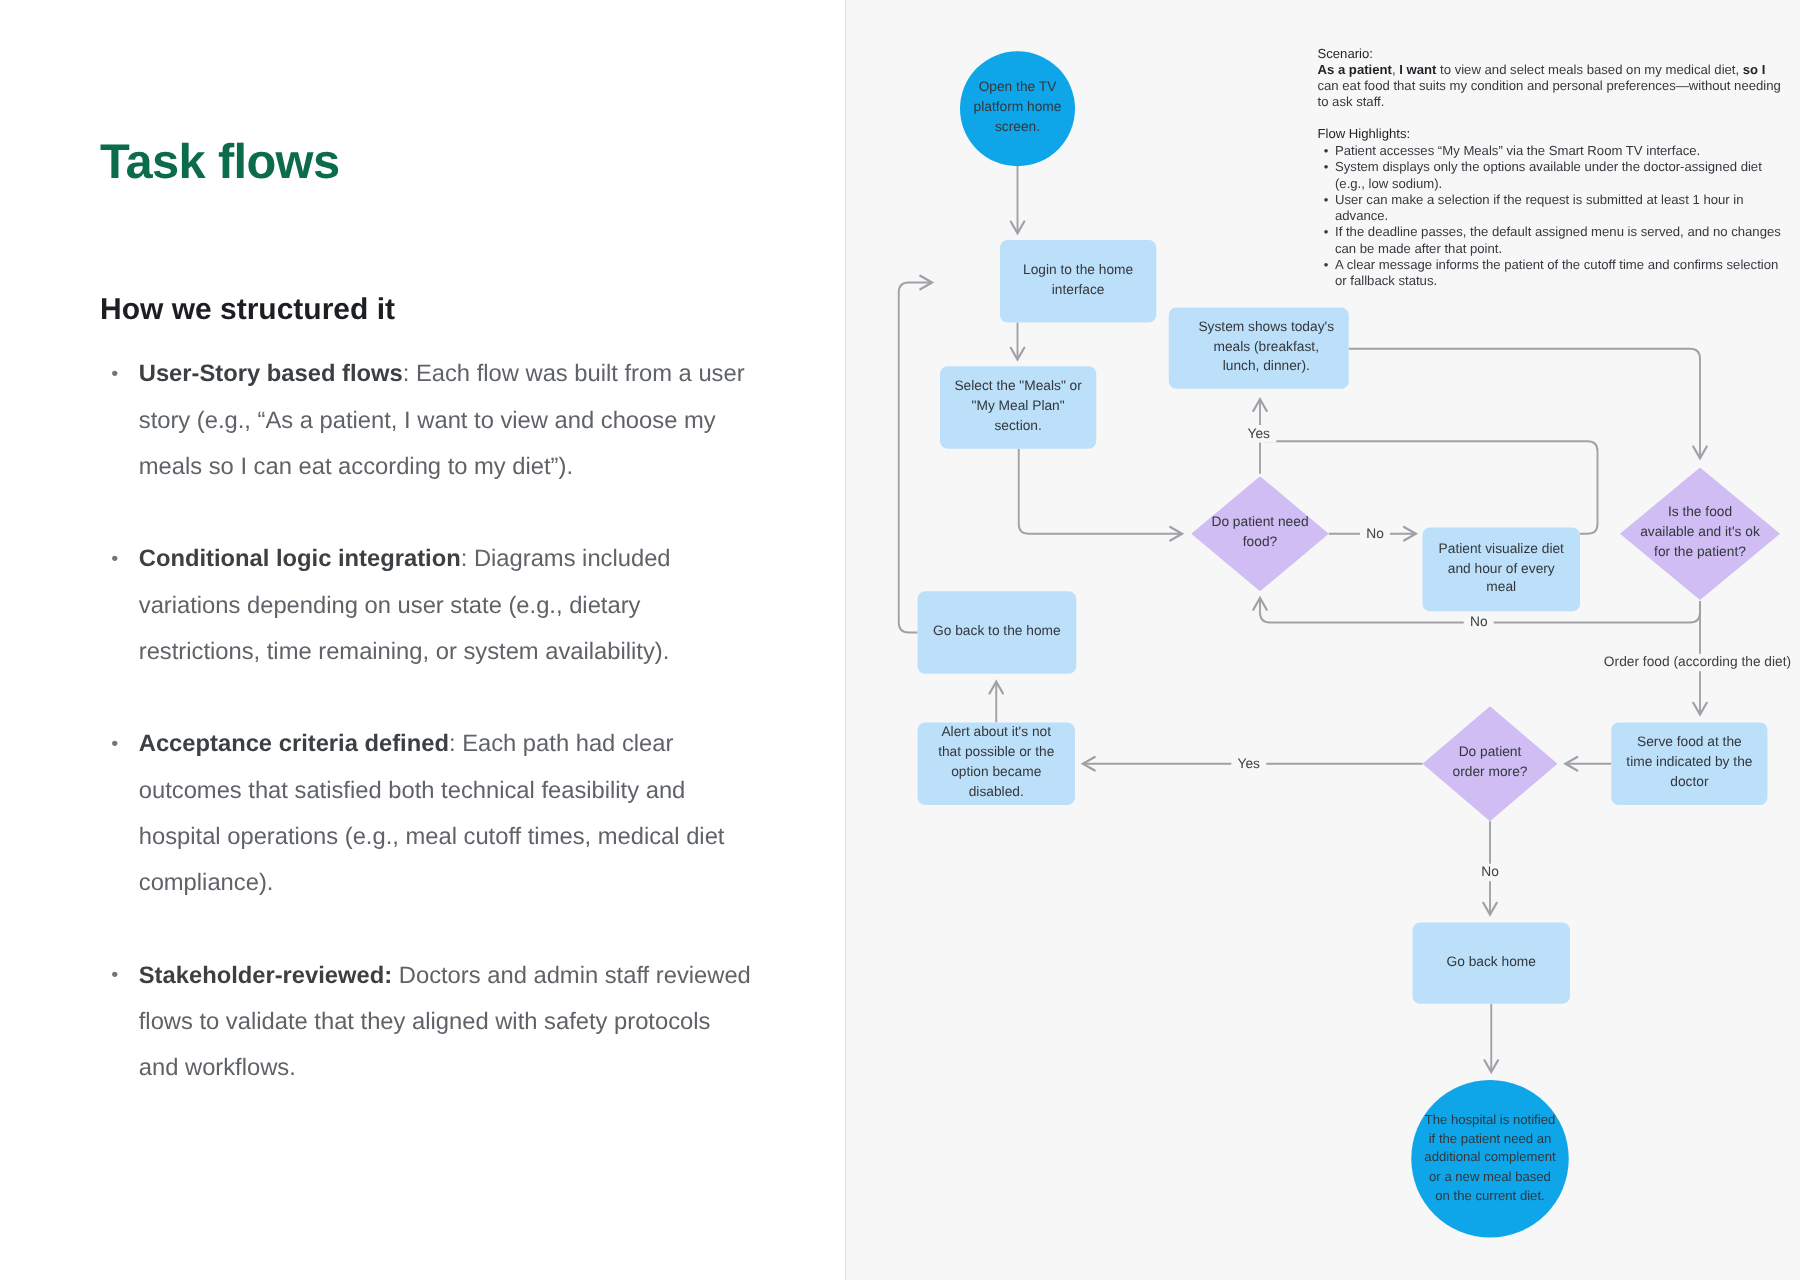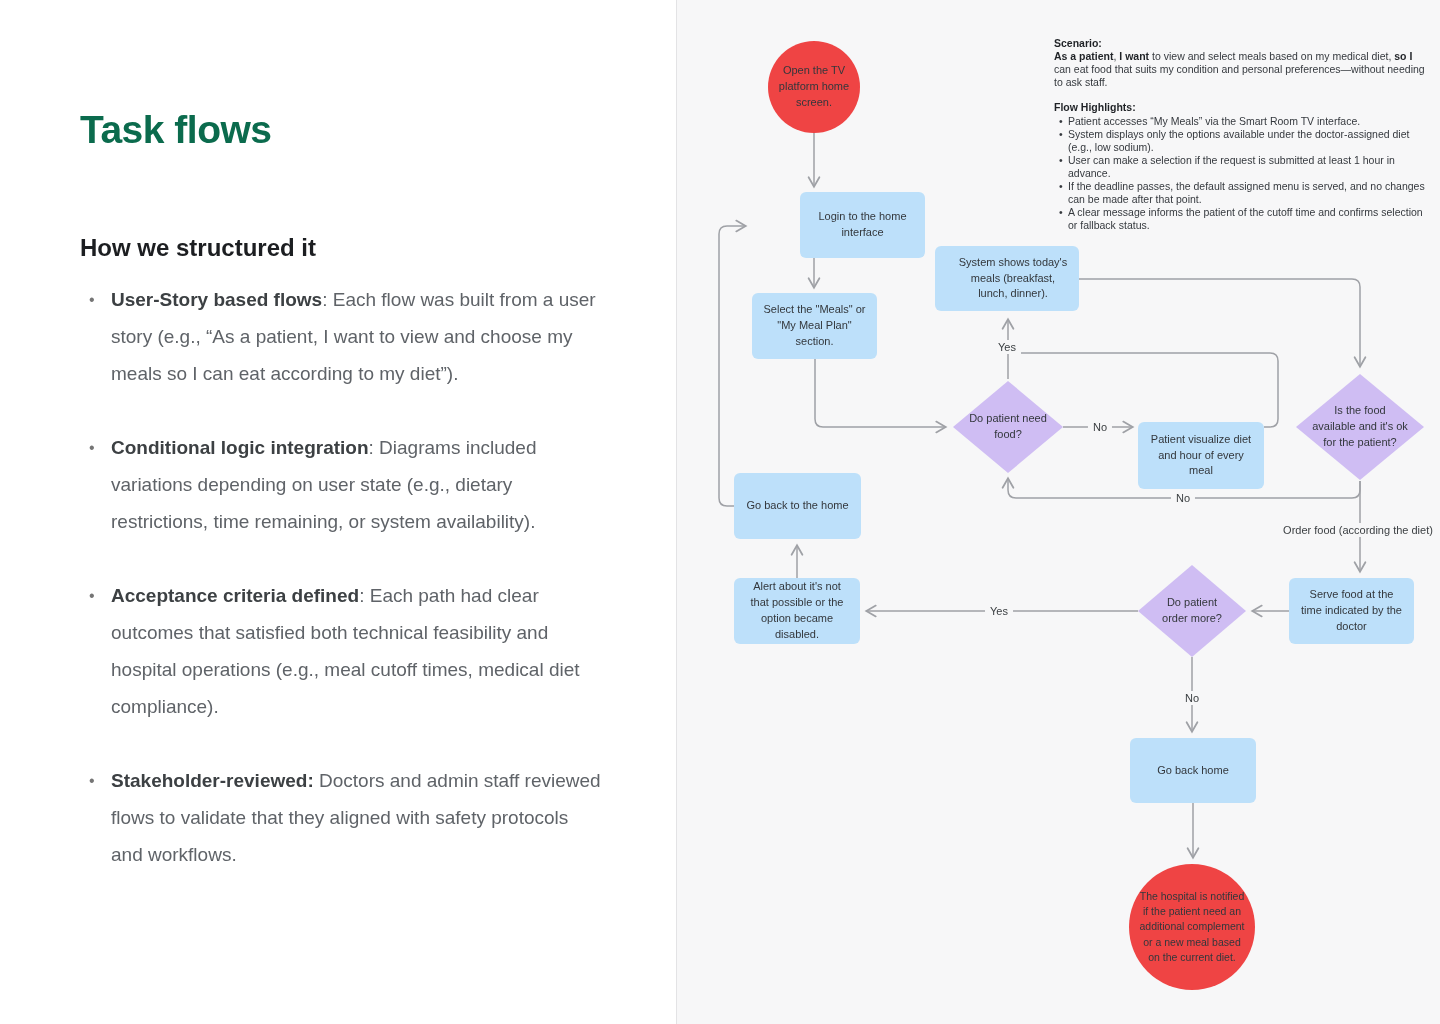--- a/index.html
+++ b/index.html
@@ -17,32 +17,32 @@
   .bullet-list li::before{content:"•";position:absolute;left:1px;top:0;color:#757575;font-size:16px;}
   .bullet-list b{color:#3c4043;font-weight:700;}
 
   
   .right-panel{position:absolute;left:676px;top:0;width:764px;height:1024px;
                background:#f7f7f8;border-left:1px solid #e3e3e5;}
 
   
   .scenario{position:absolute;left:377px;top:37px;width:372px;font-size:10.5px;
             line-height:13px;color:#35393e;}
-  .scenario .blk-title{font-weight:700;color:#1f2226;}
+  .scenario .blk-title{font-weight:400;color:#1f2226;}
   .scenario p{margin:0 0 12px 0;}
   .scenario b{font-weight:700;color:#1f2226;}
   .hl-list{margin:1px 0 0 0;padding:0 0 0 14px;list-style:none;}
   .hl-list li{position:relative;padding-left:0;margin:0;}
   .hl-list li::before{content:"•";position:absolute;left:-9px;top:0;color:#35393e;}
 
   
   .node{position:absolute;display:flex;align-items:center;justify-content:center;
         text-align:center;font-size:11px;line-height:1.45;color:#33373c;}
   .n-box{background:#bde0fa;border-radius:6px;padding:4px 10px;box-sizing:border-box;}
-  .n-circle{background:#ef4444;border-radius:50%;padding:10px;box-sizing:border-box;}
+  .n-circle{background:#0ea5e9;border-radius:50%;padding:10px;box-sizing:border-box;}
   .n-diamond{background:#cfbdf3;clip-path:polygon(50% 0,100% 50%,50% 100%,0 50%);
              padding:0 16px;box-sizing:border-box;}
 
   
   .edge-label{position:absolute;transform:translate(-50%,-50%);background:#f7f7f8;
               padding:1px 5px;font-size:11px;color:#3c4043;white-space:nowrap;}
 
   svg.edges{position:absolute;left:0;top:0;pointer-events:none;}
 </style>
 </head>

